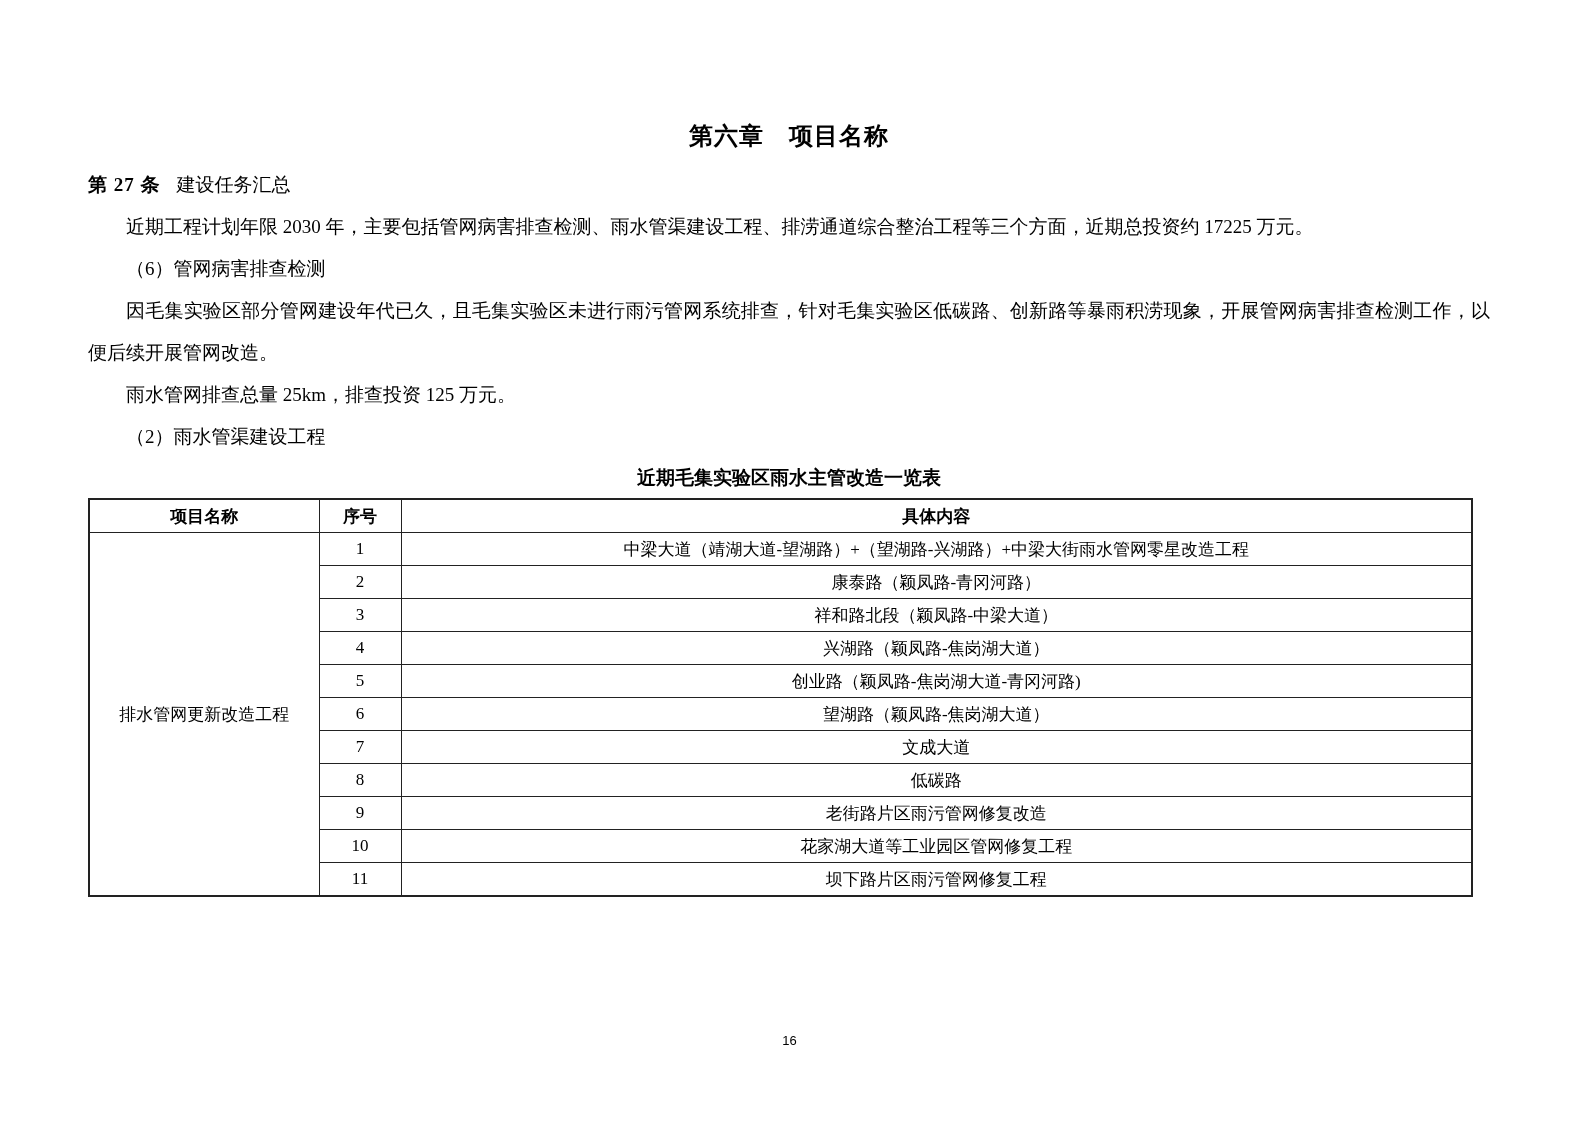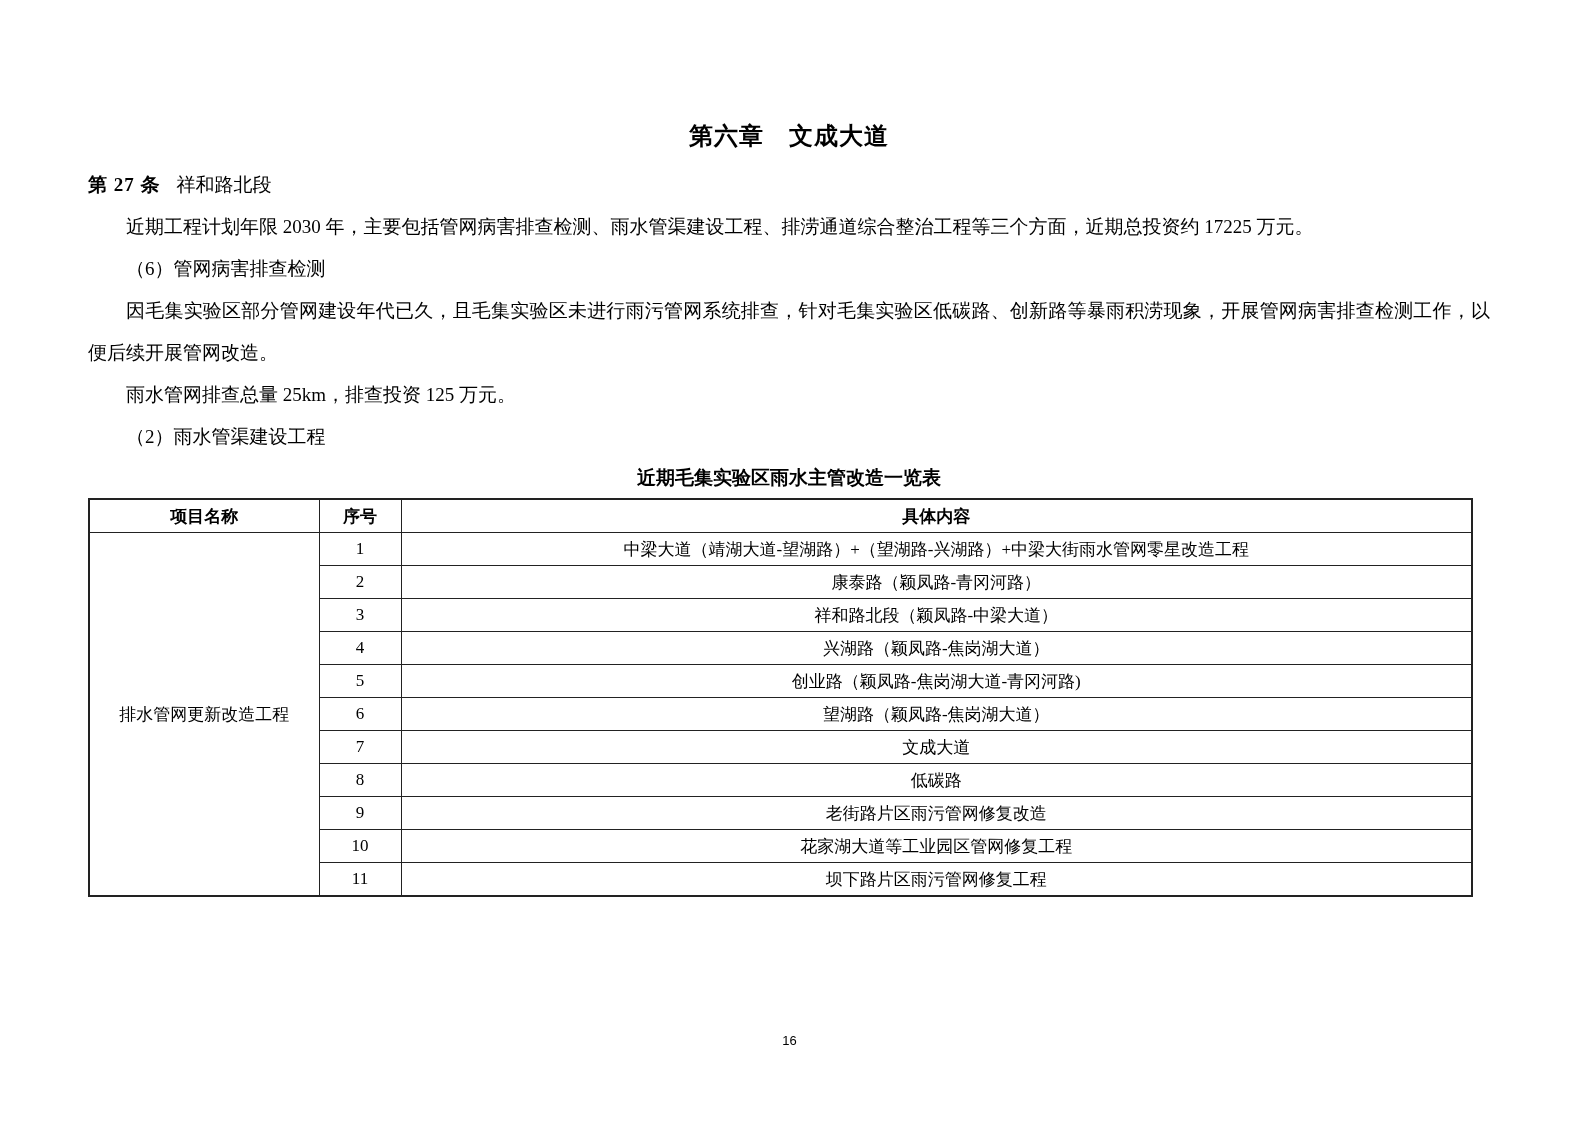--- a/index.html
+++ b/index.html
@@ -89,24 +89,24 @@
     text-align: center;
     font-size: 13px;
     font-family: "Liberation Sans", sans-serif;
   }
 </style>
 </head>
 <body>
 
 <div class="page">
 
-  <h1 class="chapter-title">第六章　文成大道</h1>
+  <h1 class="chapter-title">第六章　项目名称</h1>
 
   <p class="line article-line">
-    <span class="article-label">第 27 条</span><span class="article-title">祥和路北段</span>
+    <span class="article-label">第 27 条</span><span class="article-title">建设任务汇总</span>
   </p>
 
   <p class="para">近期工程计划年限 2030 年，主要包括管网病害排查检测、雨水管渠建设工程、排涝通道综合整治工程等三个方面，近期总投资约 17225 万元。</p>
   <p class="para">（6）管网病害排查检测</p>
   <p class="para justify">因毛集实验区部分管网建设年代已久，且毛集实验区未进行雨污管网系统排查，针对毛集实验区低碳路、创新路等暴雨积涝现象，开展管网病害排查检测工作，以便后续开展管网改造。</p>
   <p class="para">雨水管网排查总量 25km，排查投资 125 万元。</p>
   <p class="para">（2）雨水管渠建设工程</p>
 
   <p class="table-caption">近期毛集实验区雨水主管改造一览表</p>
 

